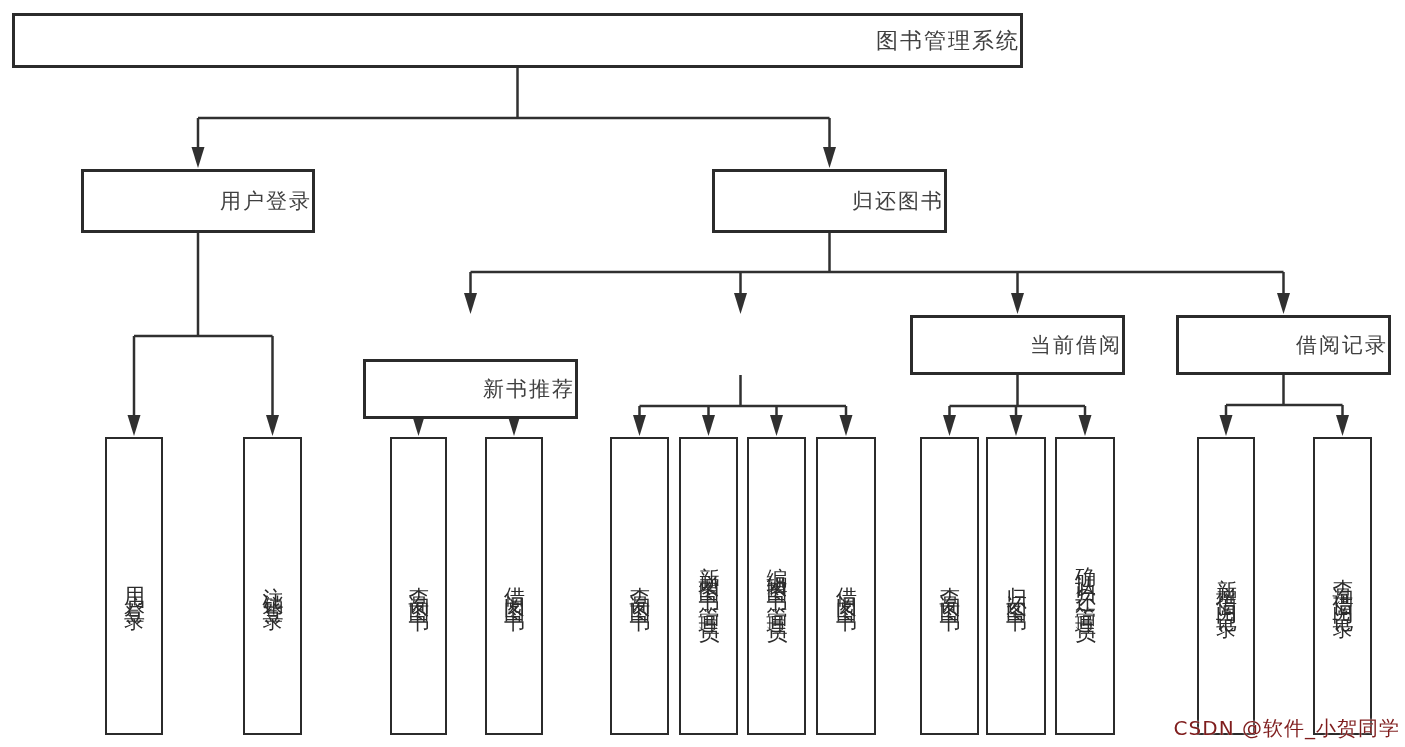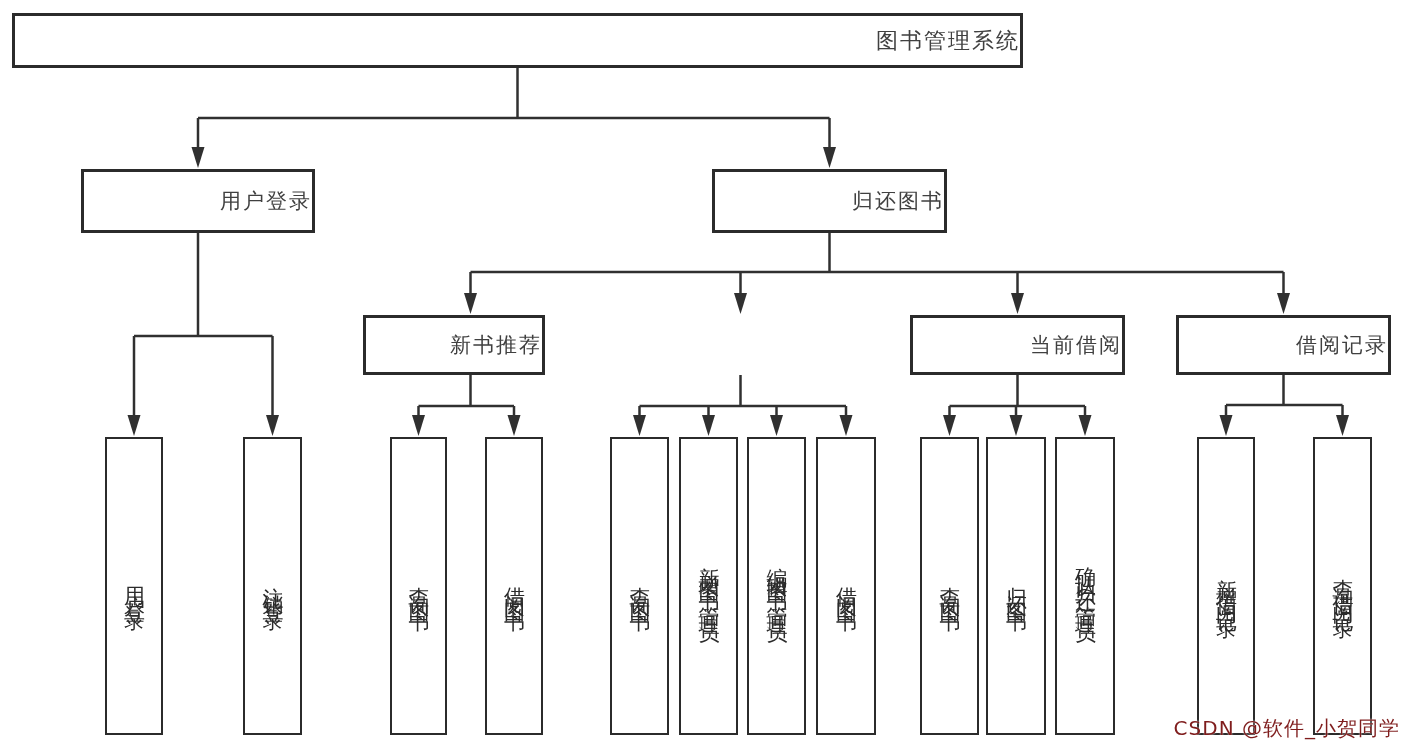--- a/index.html
+++ b/index.html
@@ -165,21 +165,21 @@
     <span>图书管理系统</span>
   </div>
 
   <div class="box l2-box" style="left:81px;width:234px;">
     <span>用户登录</span>
   </div>
   <div class="box l2-box" style="left:712px;width:235px;">
     <span>归还图书</span>
   </div>
 
-  <div class="box l3-box" style="left:363px;width:182px;">
+  <div class="box l3-box" style="left:363px;width:215px;margin-top:44px;">
     <span>新书推荐</span>
   </div>
   <div class="box l3-box" style="left:910px;width:215px;">
     <span>当前借阅</span>
   </div>
   <div class="box l3-box" style="left:1176px;width:215px;">
     <span>借阅记录</span>
   </div>
 
   <div class="leaf" style="left:105px;width:58px;">

